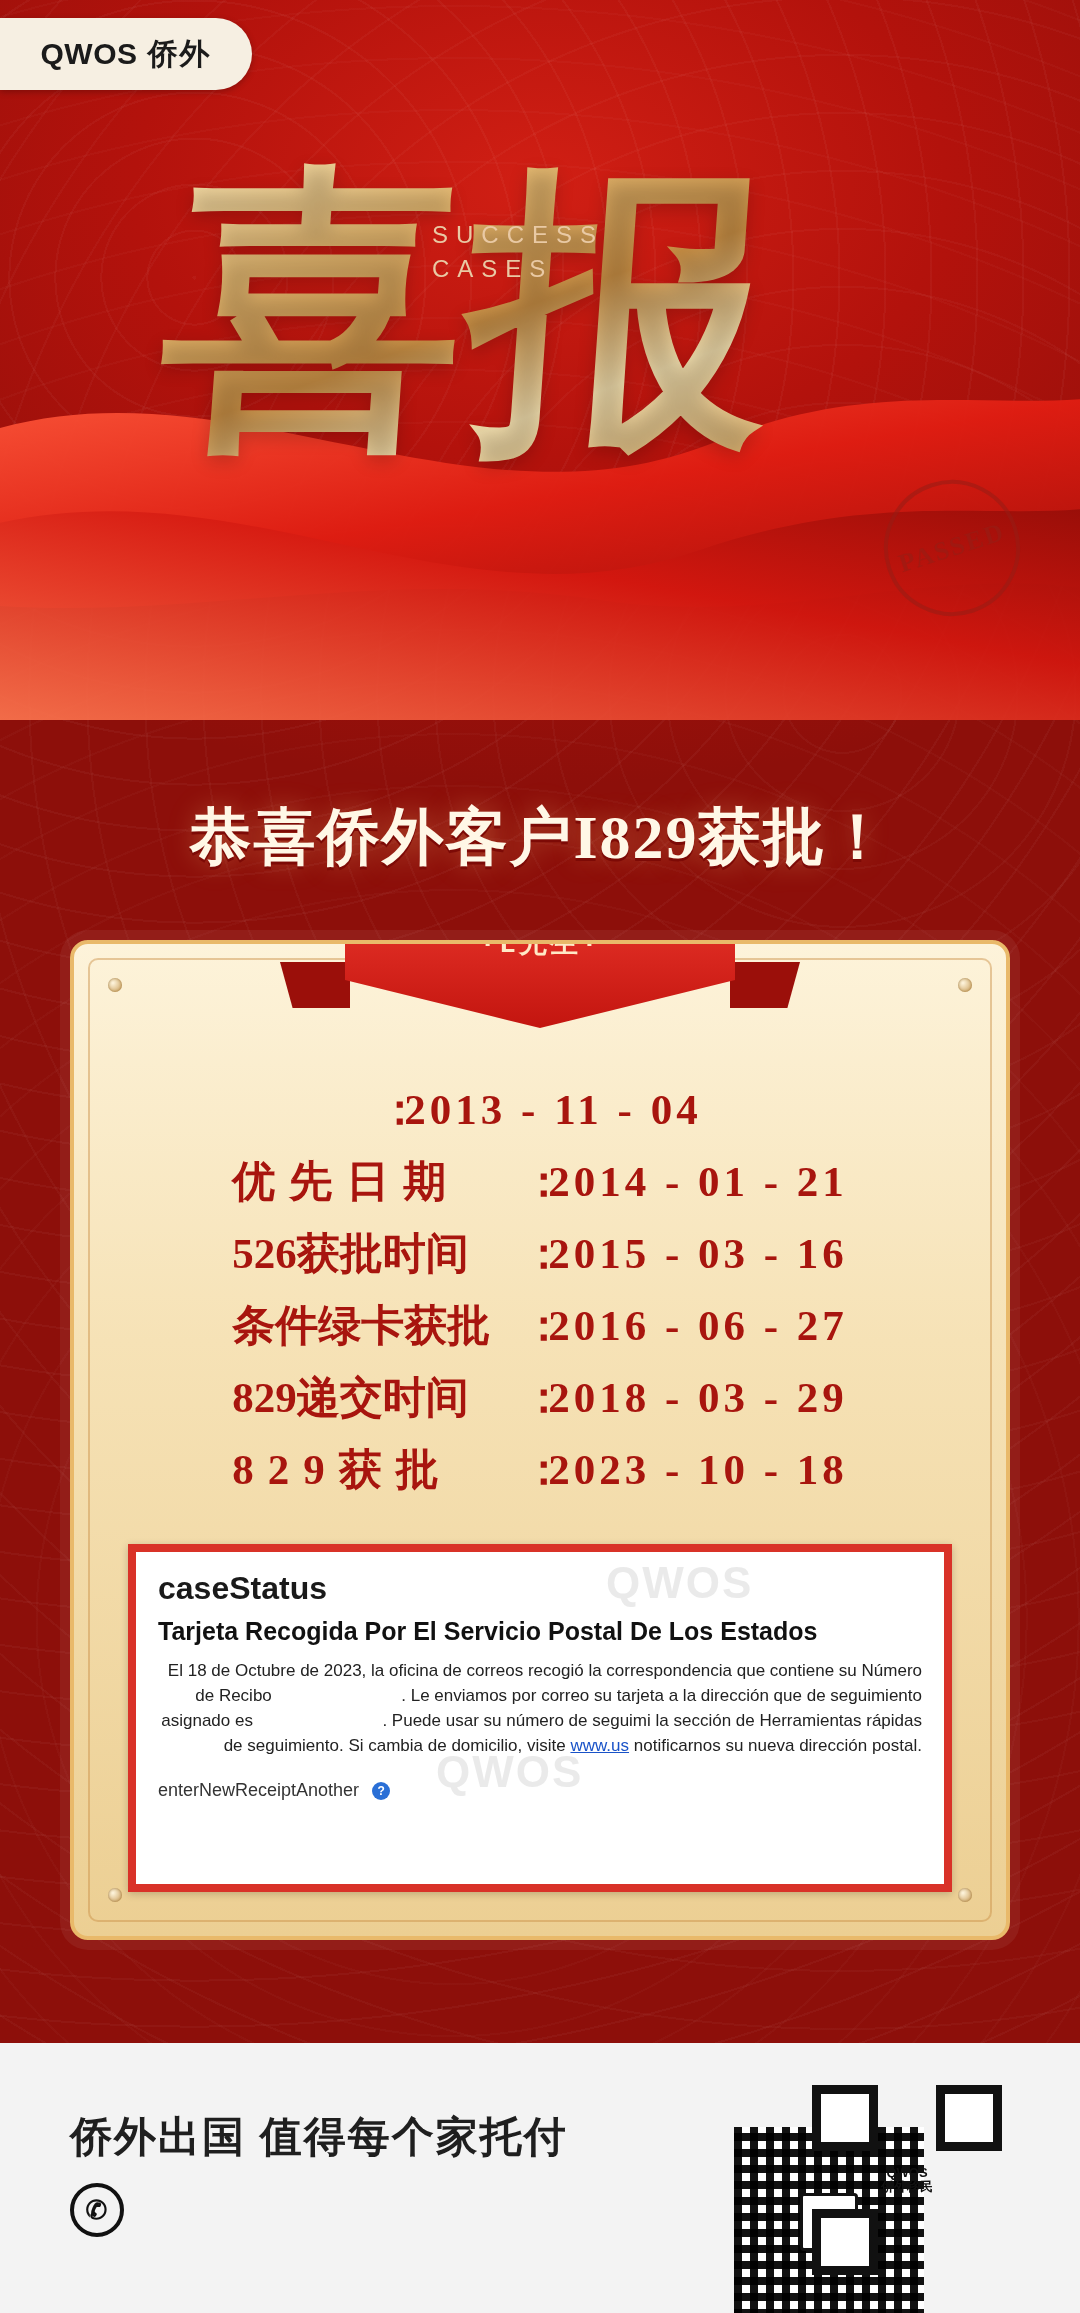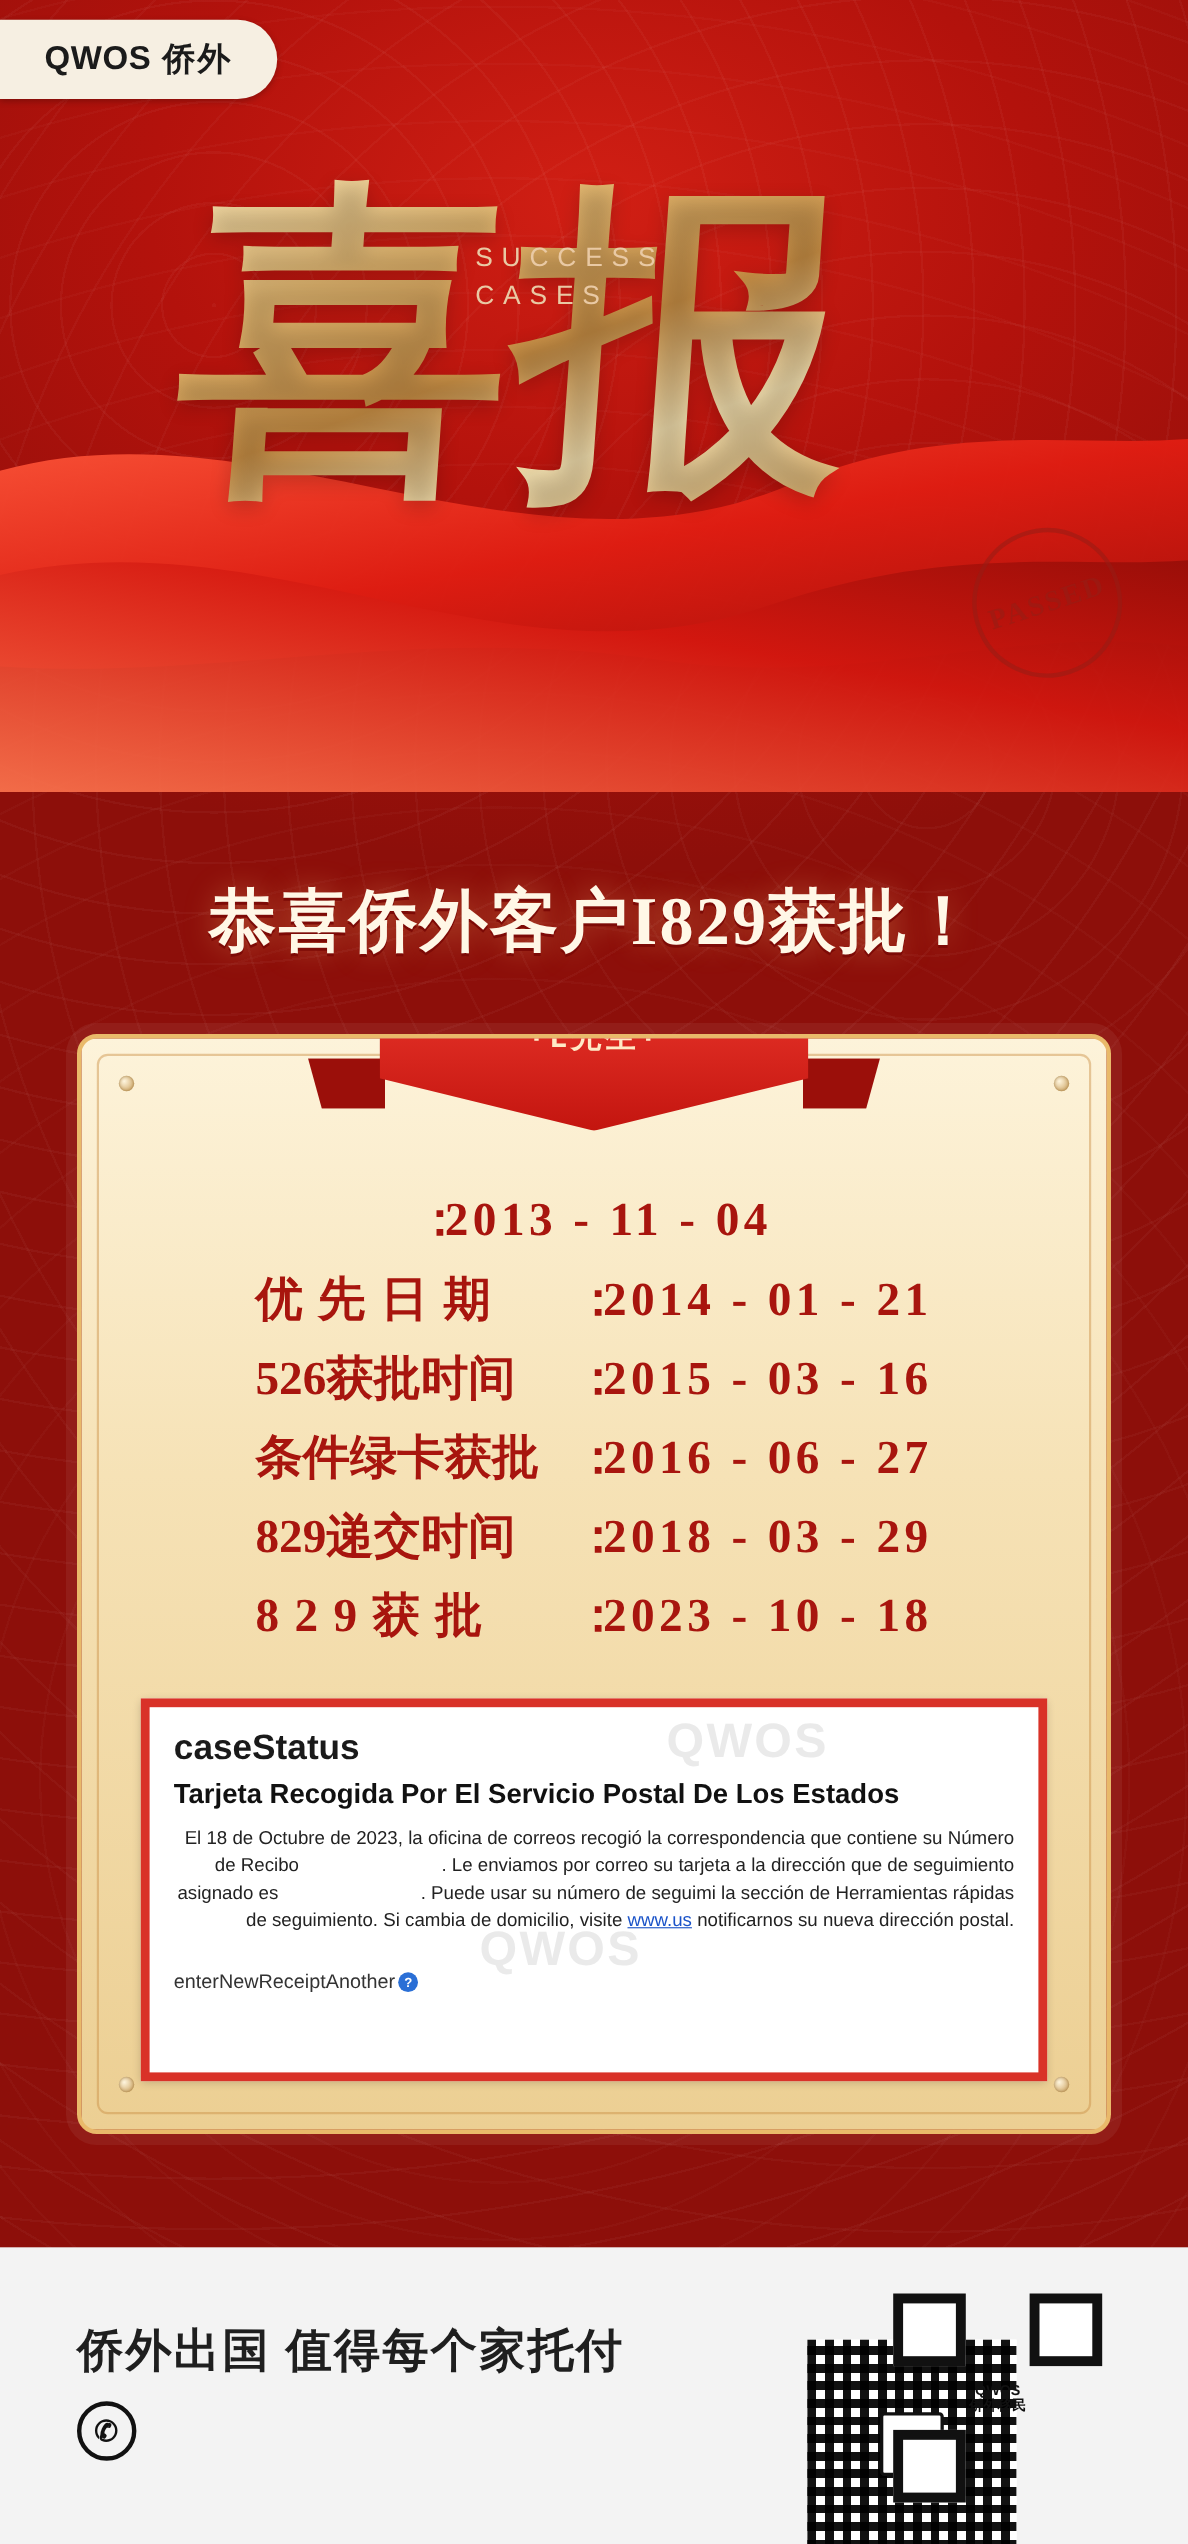--- a/index.html
+++ b/index.html
@@ -160,21 +160,21 @@
   }
   .shot h2{
     margin:10px 0 12px 0;font-size:25px;color:#111;font-weight:bold;
   }
   .shot p{
     margin:0;font-size:17px;line-height:25px;color:#222;text-align:right;
   }
   .shot .blank{display:inline-block;width:120px;border-bottom:0;color:transparent;}
   .shot a{color:#1a53c8;text-decoration:underline;}
   .shot .foot{
-    margin-top:33px;font-size:18px;color:#333;display:flex;align-items:center;gap:3px;
+    margin-top:22px;font-size:18px;color:#333;display:flex;align-items:center;gap:13px;
   }
   .qmark{
     display:inline-block;width:18px;height:18px;border-radius:50%;
     background:#2a6fd6;color:#fff;font-size:12px;line-height:18px;text-align:center;font-weight:bold;
   }
   .wm{
     position:absolute;color:rgba(140,140,140,.18);font-size:44px;font-weight:bold;
     letter-spacing:2px;pointer-events:none;
   }
   .wm1{left:470px;top:6px;}

